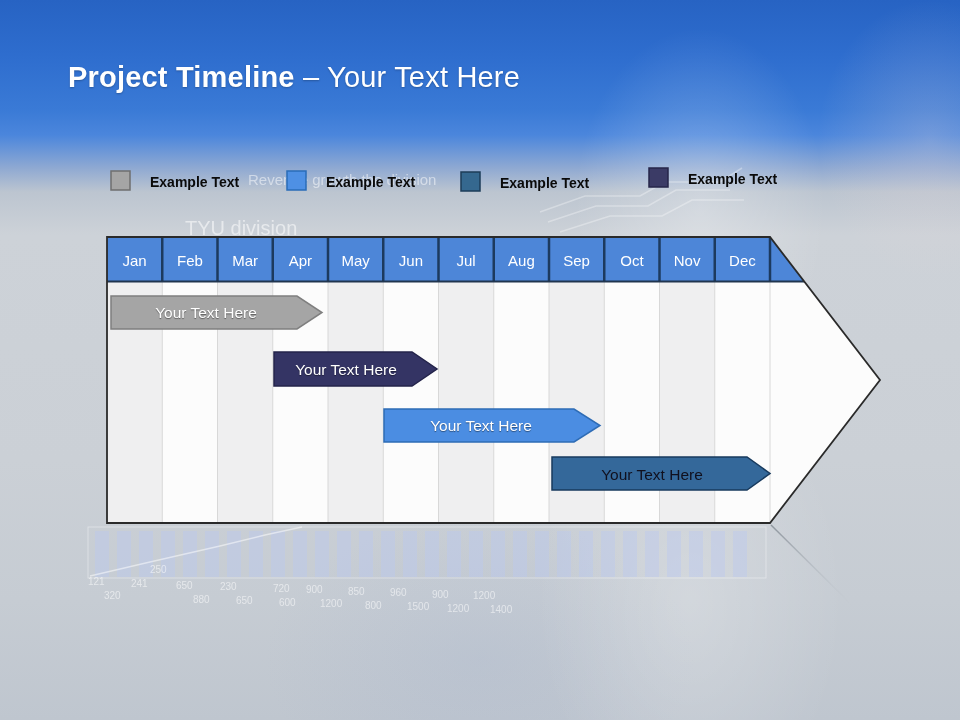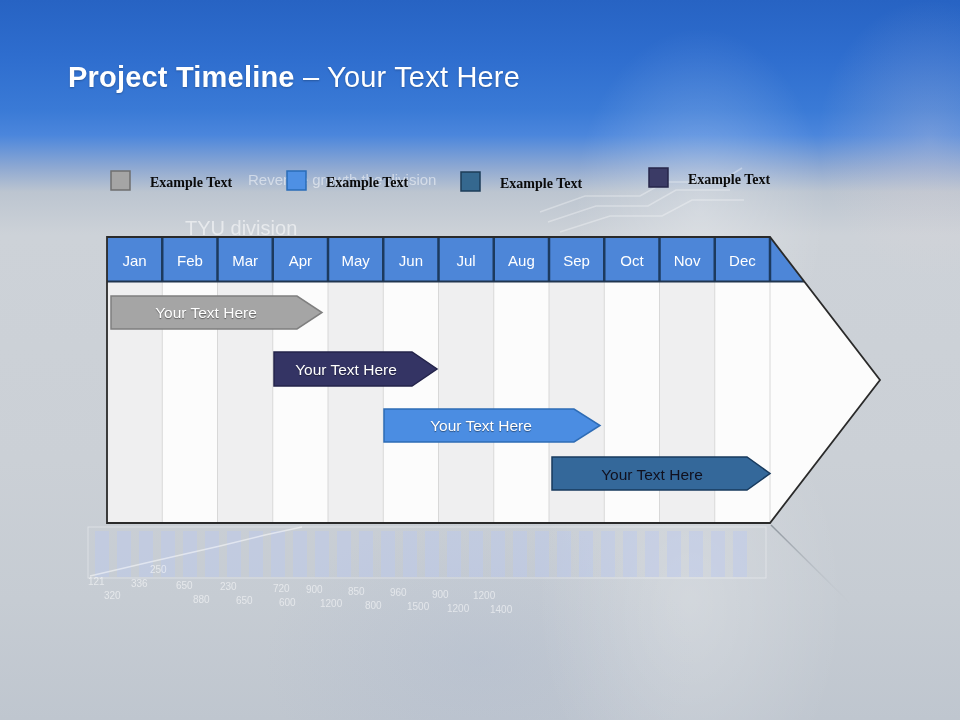--- a/index.html
+++ b/index.html
@@ -27,21 +27,21 @@
     white-space:nowrap;
     text-align:center;
   }
   .slide-title .t-bold{ font-weight:bold; }
   .slide-title .t-rest{ font-weight:normal; }
 
   .bg-caption{ position:absolute; color:rgba(255,255,255,0.5); white-space:nowrap; }
   #caption-revenue{ left:248px; top:171px; font-size:15px; }
   #caption-division{ left:185px; top:217px; font-size:20px; color:rgba(255,255,255,0.55); }
 
-  .legend-item{ position:absolute; display:flex; align-items:flex-end;font-family:Liberation Serif, serif; }
+  .legend-item{ position:absolute; display:flex; align-items:center; }
   .legend-item svg{ display:block; }
   .legend-label{
     font-size:14px; font-weight:bold; color:#0a0a0a; margin-left:19px; margin-top:2px;
     white-space:nowrap;
   }
   #legend-1{ left:110px; top:170px; }
   #legend-2{ left:286px; top:170px; }
   #legend-3{ left:460px; top:171px; }
   #legend-4{ left:648px; top:167px; }
 
@@ -113,21 +113,21 @@
 
   <line x1="771" y1="525" x2="858" y2="611" stroke="url(#refFade)" stroke-width="1.5"></line>
 </svg>
 
 <div class="bg-caption" id="caption-revenue">Revenue growth the division</div>
 <div class="bg-caption" id="caption-division">TYU division</div>
 
 <div>
   <span class="chart-num" style="left:88px;top:576px">121</span>
   <span class="chart-num" style="left:104px;top:590px">320</span>
-  <span class="chart-num" style="left:131px;top:578px">336</span>
+  <span class="chart-num" style="left:131px;top:578px">241</span>
   <span class="chart-num" style="left:150px;top:564px">250</span>
   <span class="chart-num" style="left:176px;top:580px">650</span>
   <span class="chart-num" style="left:193px;top:594px">880</span>
   <span class="chart-num" style="left:220px;top:581px">230</span>
   <span class="chart-num" style="left:236px;top:595px">650</span>
   <span class="chart-num" style="left:273px;top:583px">720</span>
   <span class="chart-num" style="left:279px;top:597px">600</span>
   <span class="chart-num" style="left:306px;top:584px">900</span>
   <span class="chart-num" style="left:320px;top:598px">1200</span>
   <span class="chart-num" style="left:348px;top:586px">850</span>

